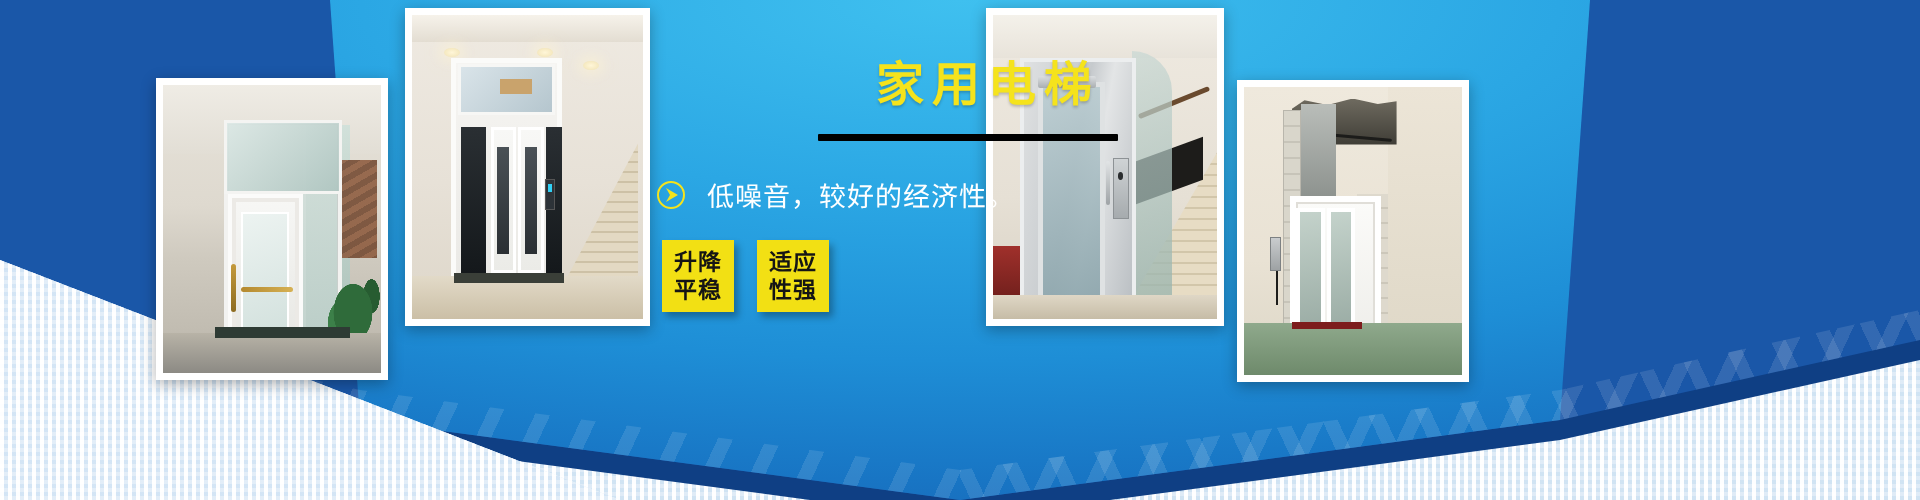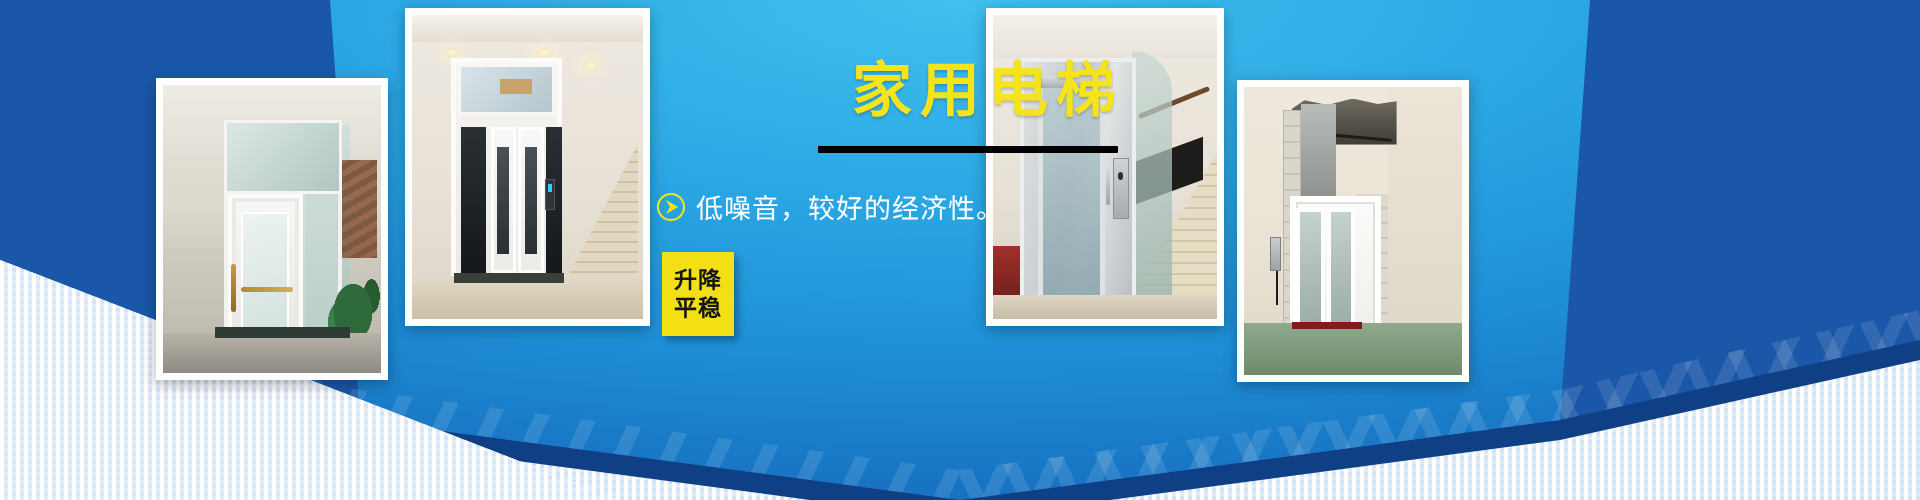--- a/index.html
+++ b/index.html
@@ -255,55 +255,55 @@
 
   
   .content{
     position:absolute;
     left:648px; top:60px;
     width:640px;
     text-align:left;
   }
   .title{
     color:#f5e31c;
-    font-size:60px;
+    font-size:48px;
     font-weight:bold;
     letter-spacing:8px;
     line-height:1;
     text-align:center;
     padding-left:40px;
     text-shadow:0 2px 3px rgba(0,0,0,.22);
   }
   .divider{
     margin:26px auto 0;
     width:300px;
     height:7px;
     background:#000000;
     border-radius:1px;
   }
   .subtitle-row{
     display:flex;
     align-items:center;
-    gap:10px;
+    gap:21px;
     margin:34px 0 0 8px;
   }
   .arrow-icon{ width:30px; height:30px; flex:0 0 30px; display:block; }
   .subtitle{
     color:#ffffff;
     font-size:27px;
     letter-spacing:1px;
     white-space:nowrap;
   }
   .badges{
     display:flex;
     gap:23px;
     margin:26px 0 0 14px;
   }
   .badge{
-    width:72px; height:84px;
+    width:72px; height:72px;
     background:#f2e014;
     color:#151515;
     font-size:23px;
     font-weight:bold;
     line-height:1.22;
     display:flex;
     flex-direction:column;
     align-items:center;
     justify-content:center;
     box-shadow:4px 5px 7px rgba(0,0,0,.30);
@@ -428,18 +428,22 @@
     </div>
 
     <div class="badges">
 
       <div class="badge">
         <span>升降</span>
         <span>平稳</span>
       </div>
 
 
+      <div class="badge">
+        <span>适应</span>
+        <span>性强</span>
+      </div>
 
 
     </div>
   </div>
 
 </div>
 
 </body></html>

